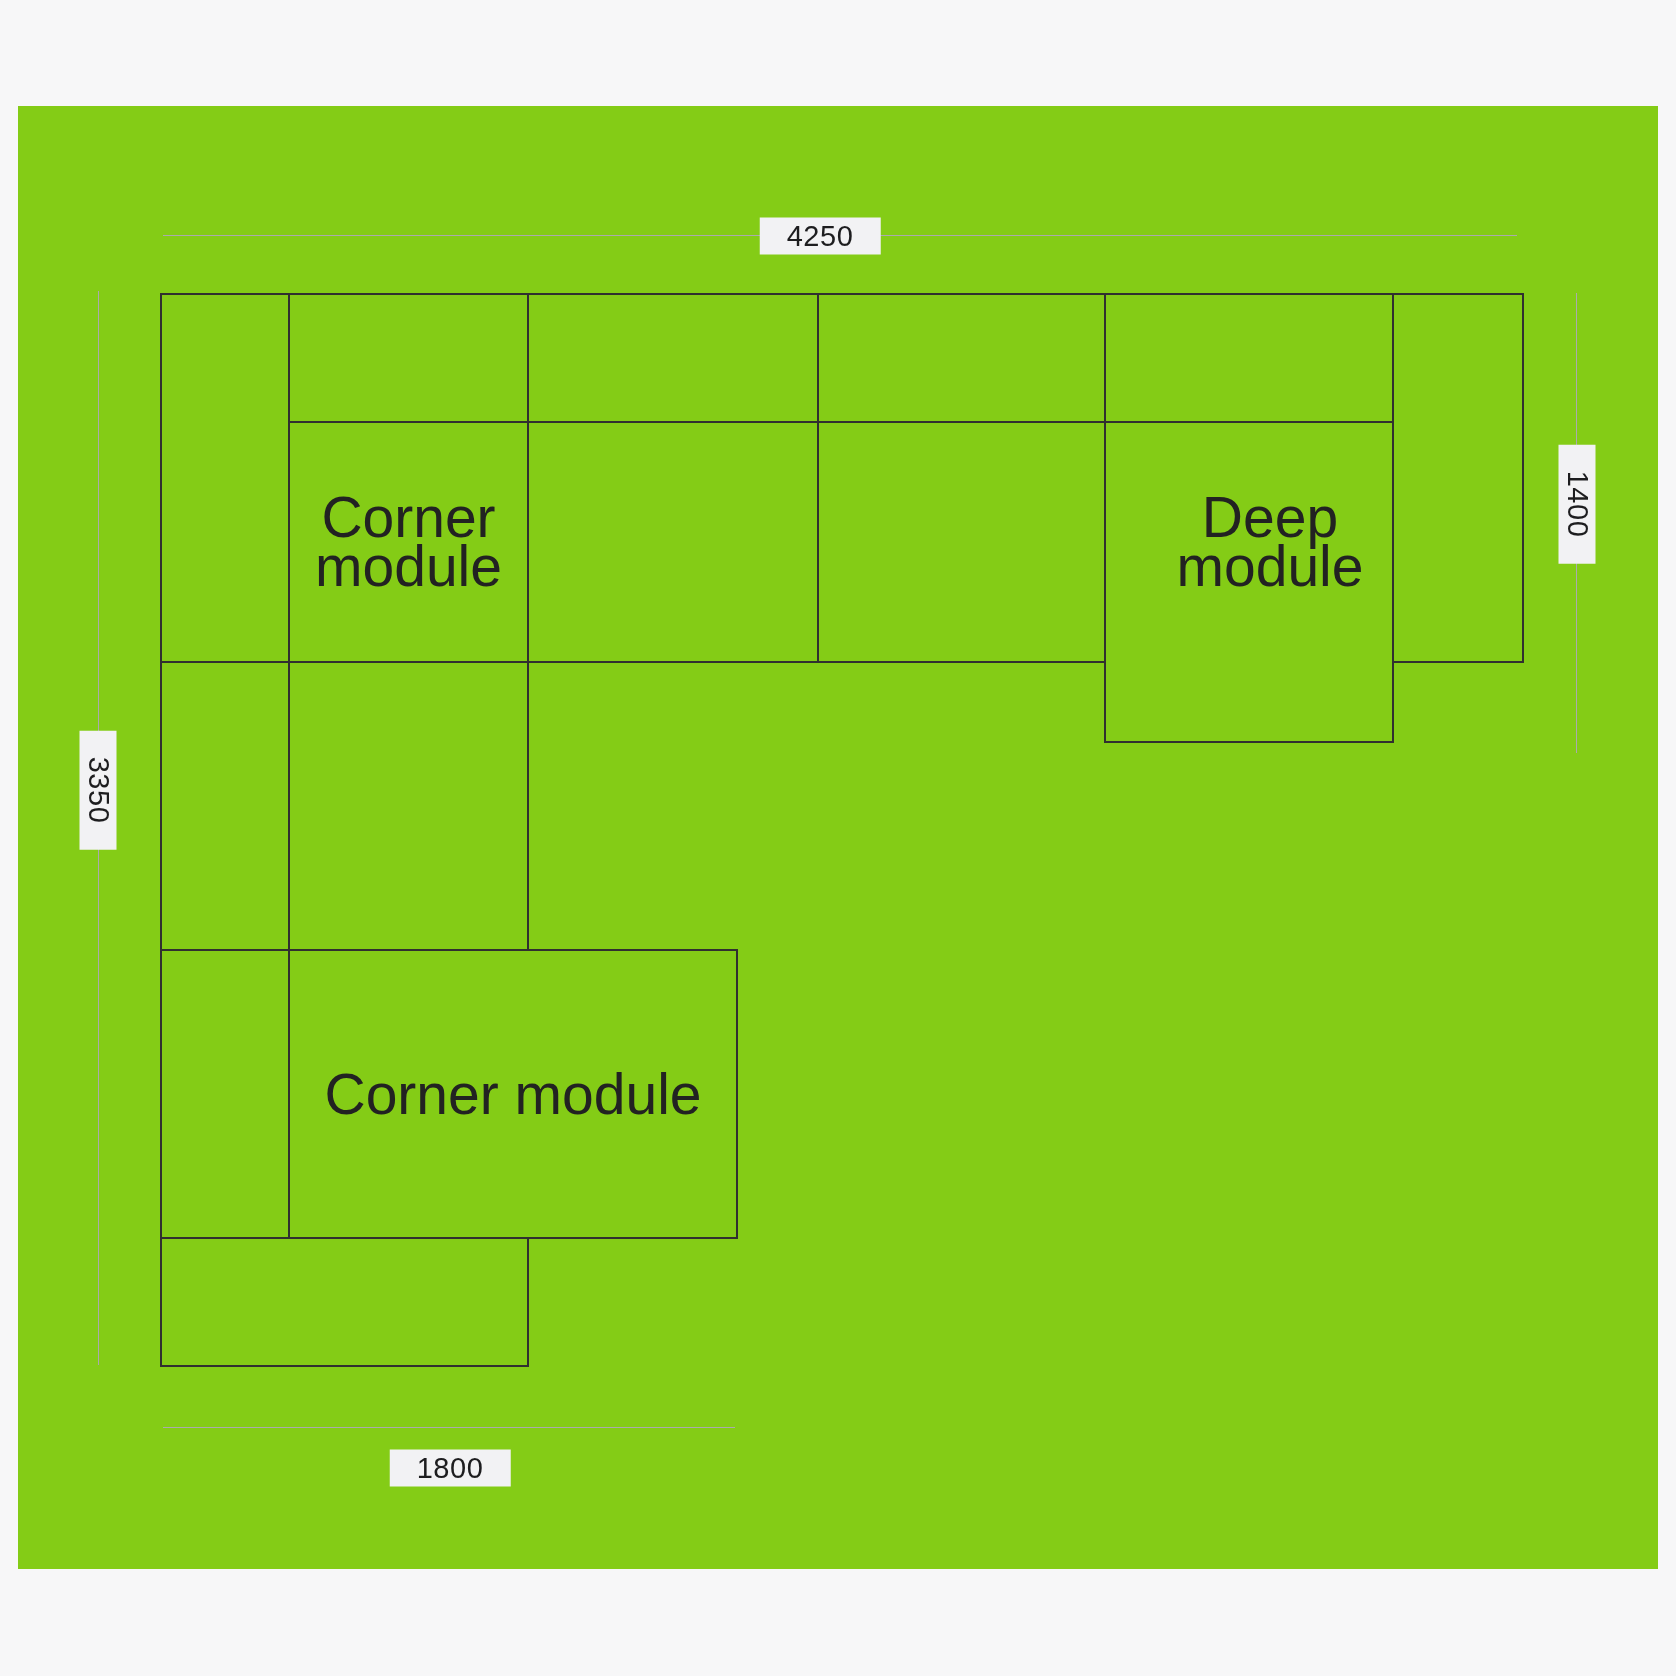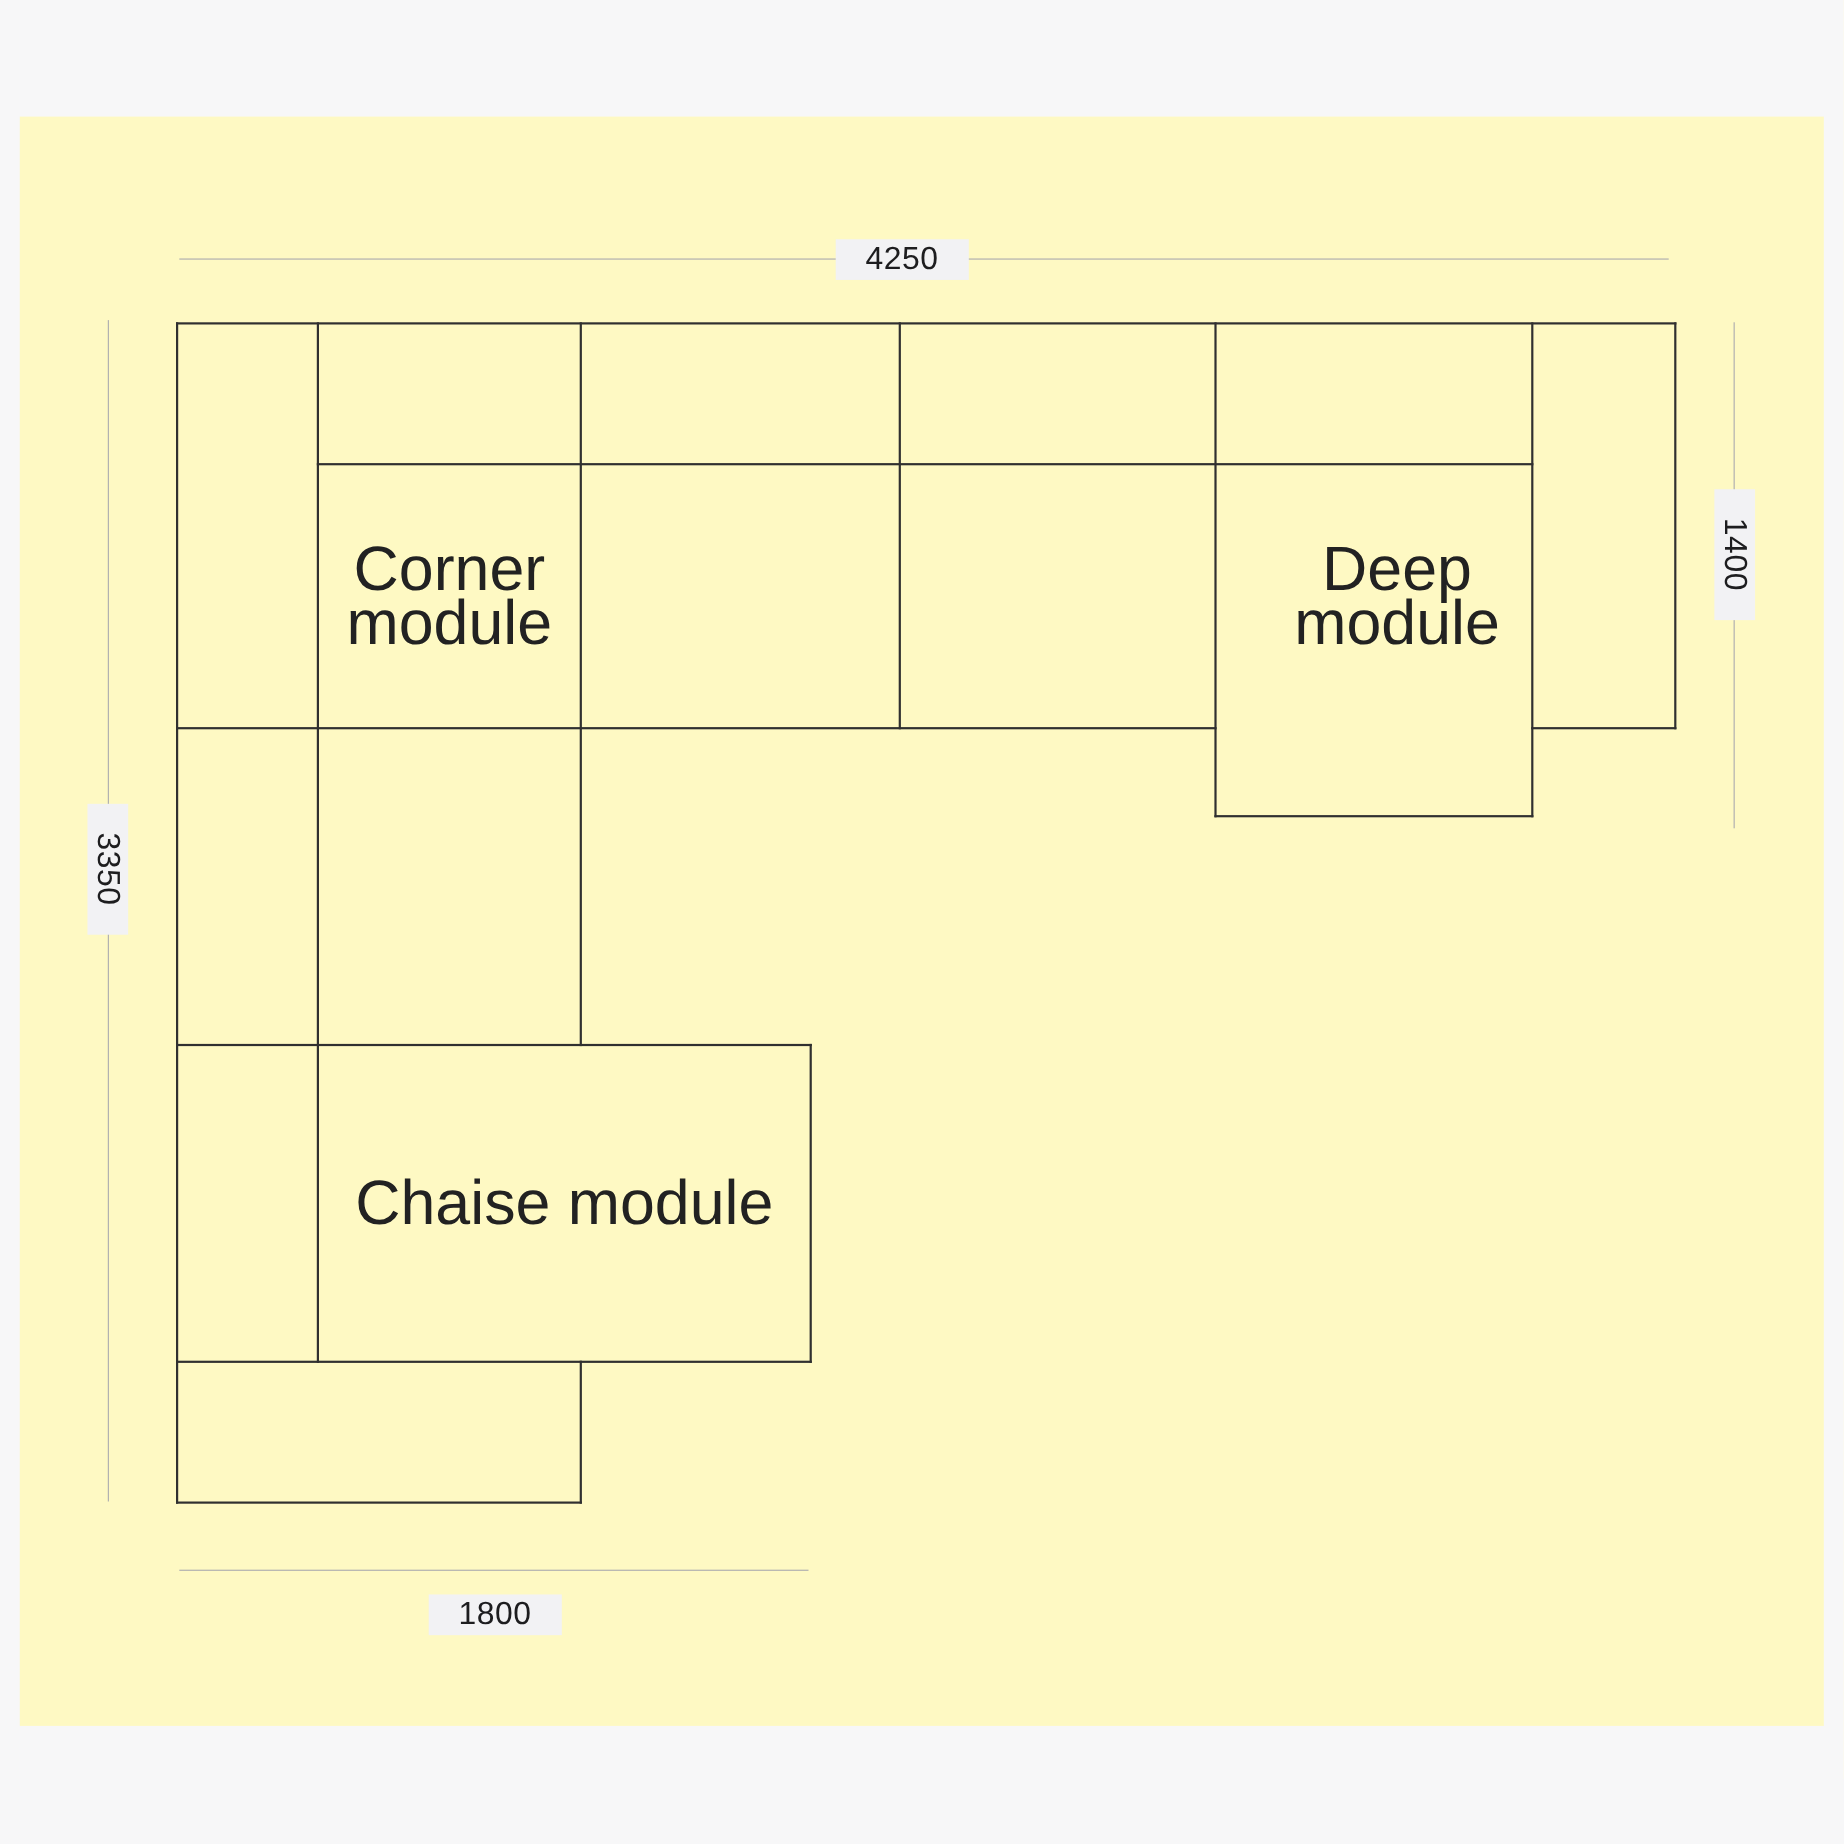--- a/index.html
+++ b/index.html
@@ -13,21 +13,21 @@
     background: #f7f7f8;
     overflow: hidden;
     font-family: "Liberation Sans", "DejaVu Sans", sans-serif;
   }
   #card {
     position: absolute;
     left: 18px;
     top: 106px;
     width: 1640px;
     height: 1463px;
-    background: #fef9c3;
+    background: #84cc16;
   }
   .vline, .hline {
     position: absolute;
     background: #303030;
   }
   .vline { width: 2px; }
   .hline { height: 2px; }
   .dimline-h, .dimline-v {
     position: absolute;
     background: #aaaaae;
@@ -114,17 +114,17 @@
     </div>
 
     <div class="module-label" style="left:1087px; top:316px; width:330px; height:240px;">
       <div>
         <span>Deep</span><br>
         <span>module</span>
       </div>
     </div>
 
     <div class="module-label" style="left:271px; top:844px; width:448px; height:288px;">
-      <span>Chaise module</span>
+      <span>Corner module</span>
     </div>
 
   </div>
 </div>
 
 </body></html>

